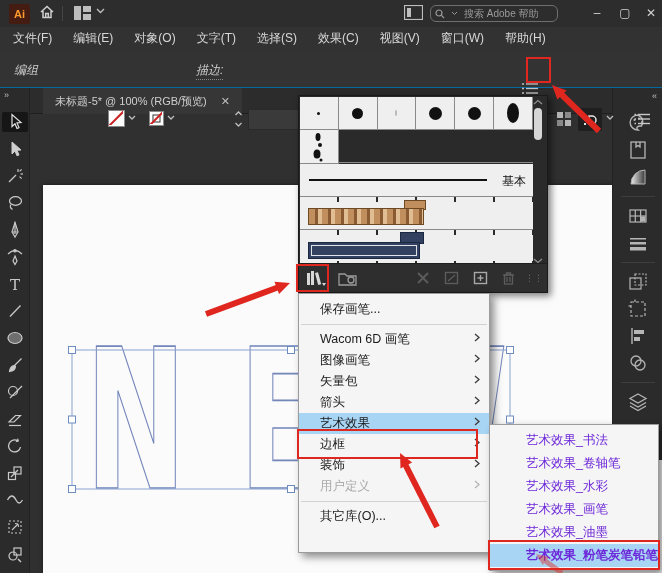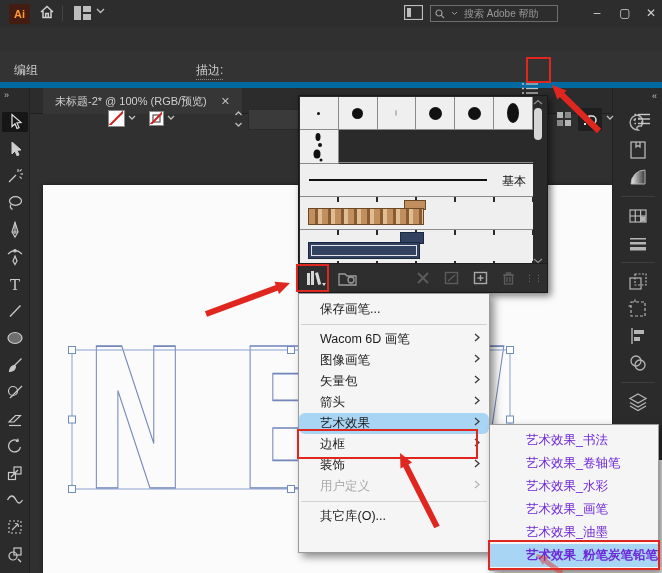--- a/index.html
+++ b/index.html
@@ -9,29 +9,29 @@
     -webkit-font-smoothing:antialiased;}
   svg{display:block;}
 
   
   .titlebar{position:absolute;left:0;top:0;width:662px;height:27px;background:#2d2d2d;z-index:25;}
   .ai-logo{position:absolute;left:9px;top:4px;width:21px;height:20px;background:#441c12;
     color:#ff9a2e;font-size:11px;font-weight:bold;text-align:center;line-height:20px;border-radius:2px;}
   .tb-icon{position:absolute;top:4px;color:#c9c9c9;}
   .tb-sep{position:absolute;left:62px;top:6px;width:1px;height:15px;background:#454545;}
   .searchbox{position:absolute;left:430px;top:5px;width:128px;height:17px;border:1px solid #6e6e6e;
-    border-radius:0;color:#9b9b9b;font-size:10px;line-height:15px;padding-left:4px;display:flex;align-items:center;gap:6px;}
+    border-radius:6px;color:#9b9b9b;font-size:10px;line-height:15px;padding-left:4px;display:flex;align-items:center;gap:6px;}
   .winbtn{position:absolute;top:3px;width:22px;height:20px;color:#d2d2d2;font-size:12px;text-align:center;line-height:20px;}
 
   .menubar{position:absolute;left:0;top:27px;width:662px;height:23px;background:#323232;z-index:25;
     display:flex;align-items:center;padding-left:13px;gap:21px;}
   .menubar span{color:#d8d8d8;font-size:12px;}
 
   .controlbar{position:absolute;left:0;top:50px;width:662px;height:38px;background:#333333;
-    border-bottom:6px solid #0369a1;z-index:25;}
+    border-bottom:1px solid #0369a1;z-index:25;font-style:italic;}
   .cb-label{position:absolute;color:#cfcfcf;font-size:12px;top:12px;}
   .swatch{position:absolute;background:#fff;border:1px solid #888;}
   .slash{position:absolute;left:-1px;top:-1px;width:100%;height:100%;}
   .chev{position:absolute;color:#bdbdbd;}
   .profile-dd{position:absolute;left:330px;top:58px;width:88px;height:22px;background:#565656;border:1px solid #444;}
   .stroke-dd{position:absolute;left:441px;top:59px;width:85px;height:21px;display:flex;align-items:center;}
   .stroke-line{width:46px;height:2px;background:#e9e9e9;margin-left:7px;}
   .stroke-dd span{color:#dcdcdc;font-size:12px;margin-left:7px;}
   .chev-btn{position:absolute;left:529px;top:60px;width:18px;height:20px;display:flex;align-items:center;justify-content:center;}
 
@@ -84,21 +84,21 @@
   .bthumb{position:absolute;left:2px;top:9px;width:8px;height:32px;background:#d6d6d6;border-radius:4px;}
   .bfooter{position:absolute;left:0;bottom:0;width:248px;height:29px;background:#2e2e2e;border-top:1px solid #1f1f1f;
     display:flex;align-items:center;}
 
   
   .popup{position:absolute;background:#f5f5f5;border:1px solid #9b9b9b;box-shadow:4px 4px 8px rgba(0,0,0,.45);}
   .main-menu{left:298px;top:293px;width:192px;height:260px;z-index:40;padding-top:5px;}
   .mi{position:relative;height:21px;line-height:21px;padding-left:21px;font-size:12.5px;color:#1b1b1b;white-space:nowrap;}
   .mi .sub-ar{position:absolute;right:9px;top:4px;}
   .mi.disabled{color:#a9a9a9;}
-  .mi.hl{background:#a9d5f5;border-radius:6px;}
+  .mi.hl{background:#a9d5f5;}
   .msep{height:1px;background:#d2d2d2;margin:4px 2px;}
   .sub-menu{left:489px;top:424px;width:170px;height:147px;z-index:45;padding-top:4px;}
   .smi{height:23px;line-height:23px;padding-left:36px;font-size:12.5px;color:#6d28d9;white-space:nowrap;}
   .smi.hl{background:#a9d5f5;font-weight:bold;}
 
   
   .redbox{position:absolute;border:2px solid #e0271f;z-index:50;pointer-events:none;}
   .arrows{position:absolute;left:0;top:0;width:662px;height:573px;z-index:60;pointer-events:none;}
 </style>
 </head>
@@ -121,21 +121,21 @@
           <rect x="463.5" y="231" width="7" height="7"></rect>
         <rect x="25.5" y="300.5" width="7" height="7"></rect>
           <rect x="244.5" y="300.5" width="7" height="7"></rect>
           <rect x="463.5" y="300.5" width="7" height="7"></rect>
       </g>
     </svg>
   </div>
 
   <div class="tabbar">
     <div class="doc-tab">
-      <span>未标题-2* @ 100% (RGB/预览)</span>
+      <span>未标题-5* @ 100% (RGB/预览)</span>
       <span class="tab-close">✕</span>
     </div>
   </div>
 
   <div class="titlebar">
     <div class="ai-logo">Ai</div>
     <div class="tb-icon" style="left:38px;top:3px">
       <svg width="18" height="18" viewBox="0 0 18 18">
           <path d="M3 9 L9 3.5 L15 9 M5 8 V14.5 H13 V8 M7.7 14.5 V10.5 h2.6 v4" fill="none" stroke="#cfcfcf" stroke-width="1.5"></path>
         </svg>
@@ -167,20 +167,31 @@
       <svg width="7" height="5" viewBox="0 0 7 5">
           <path d="M1 1 L3.5 3.5 L6 1" fill="none" stroke="#9b9b9b" stroke-width="1"></path>
         </svg>
       <span>搜索 Adobe 帮助</span>
     </div>
     <div class="winbtn" style="left:586px">–</div>
     <div class="winbtn" style="left:614px">▢</div>
     <div class="winbtn" style="left:640px">✕</div>
   </div>
 
+  <div class="menubar">
+    <span>文件(F)</span>
+    <span>编辑(E)</span>
+    <span>对象(O)</span>
+    <span>文字(T)</span>
+    <span>选择(S)</span>
+    <span>效果(C)</span>
+    <span>视图(V)</span>
+    <span>窗口(W)</span>
+    <span>帮助(H)</span>
+  </div>
 
   <div class="controlbar">
     <span class="cb-label" style="left:14px">编组</span>
     <div class="swatch" style="left:108px;top:60px;width:17px;height:17px">
       <svg class="slash" width="17" height="17">
           <line x1="1" y1="16" x2="16" y2="1" stroke="#cc2222" stroke-width="2"></line>
         </svg>
     </div>
     <div class="chev" style="left:128px;top:65px">
       <svg width="8" height="5" viewBox="0 0 8 5">

